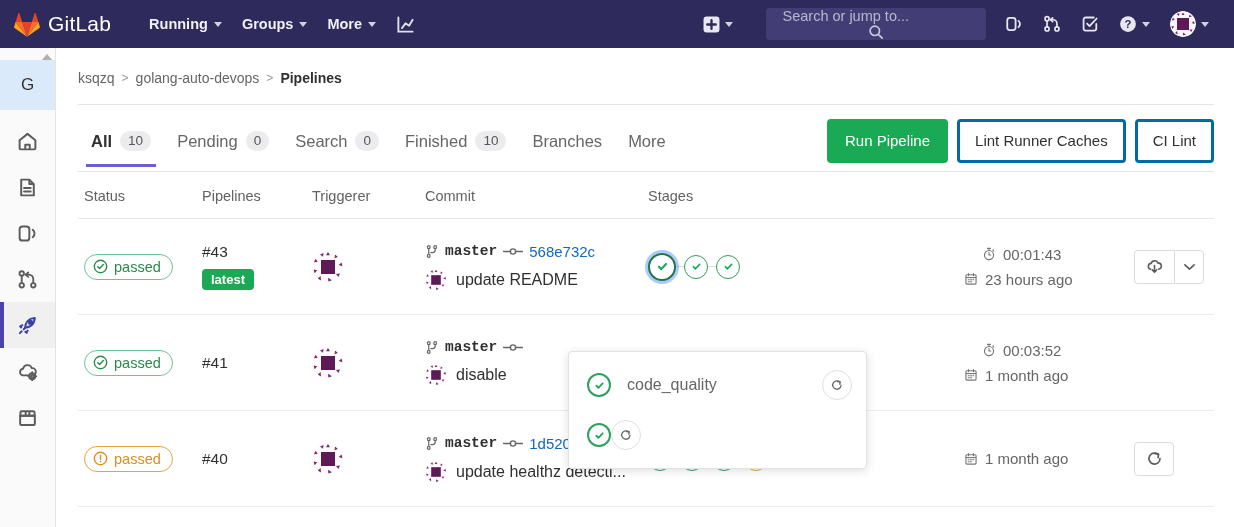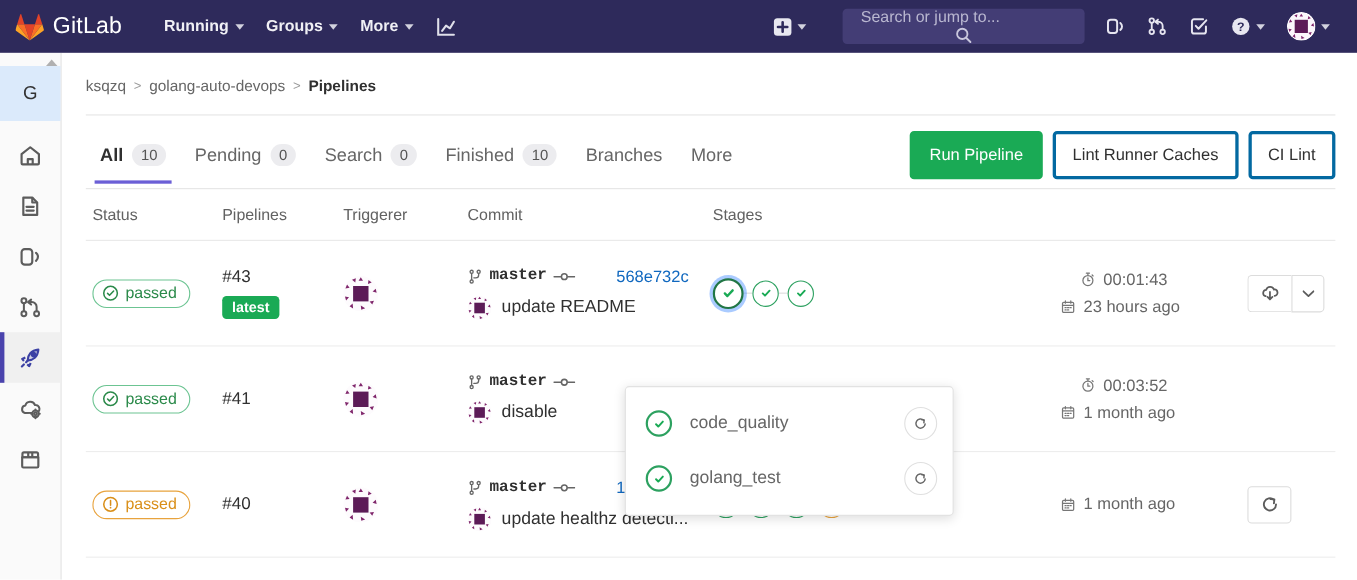--- a/index.html
+++ b/index.html
@@ -141,21 +141,21 @@
     width: 32px; height: 32px; border-radius: 50%; overflow: hidden; flex: none;
     cursor: pointer;
   }
   .avatar-ident.sm { width: 22px; height: 22px; }
 
   .commit-line1 { display: flex; align-items: center; gap: 6px; }
   .branch-name {
     font-family: "Liberation Mono", monospace; font-size: 14.5px; font-weight: bold;
     color: #303030; cursor: pointer;
   }
-  .sha { color: #1068bf; font-size: 15px; cursor: pointer; font-family: "Liberation Sans", sans-serif; margin-left: 31px; }
+  .sha { color: #1068bf; font-size: 15px; cursor: pointer; font-family: "Liberation Sans", sans-serif; }
   .commit-line2 { display: flex; align-items: center; gap: 9px; margin-top: 9px; }
   .commit-msg {
     font-size: 16px; color: #303030; cursor: pointer; white-space: nowrap;
     overflow: hidden; text-overflow: ellipsis; max-width: 190px;
   }
 
   .stages { display: flex; align-items: center; }
   .stage-conn { width: 8px; height: 1px; background: #dcdcdc; }
   .stage-icon {
     width: 24px; height: 24px; border-radius: 50%; display: flex;
@@ -823,21 +823,20 @@
             <path d="M8.6 4 L11.6 4.3 L11.3 7.3" stroke-linecap="round" stroke-linejoin="round"></path>
           </svg>
         </span>
       </div>
       <div class="pop-item">
         <span class="pop-check">
           <svg width="13" height="13" viewBox="0 0 16 16" fill="none" stroke="#1aaa55" stroke-width="2.2">
             <path d="M4.2 8.3 L6.7 10.8 L11.8 5.3" stroke-linecap="round" stroke-linejoin="round"></path>
           </svg>
         </span>
-        <span class="pop-name">golang_test</span>
         <span class="pop-retry">
           <svg width="14" height="14" viewBox="0 0 16 16" fill="none" stroke="#666" stroke-width="1.5">
             <path d="M12.6 8.6 A4.8 4.8 0 1 1 11.2 4.6" stroke-linecap="round"></path>
             <path d="M8.6 4 L11.6 4.3 L11.3 7.3" stroke-linecap="round" stroke-linejoin="round"></path>
           </svg>
         </span>
       </div>
     </div>
 
   </div>

